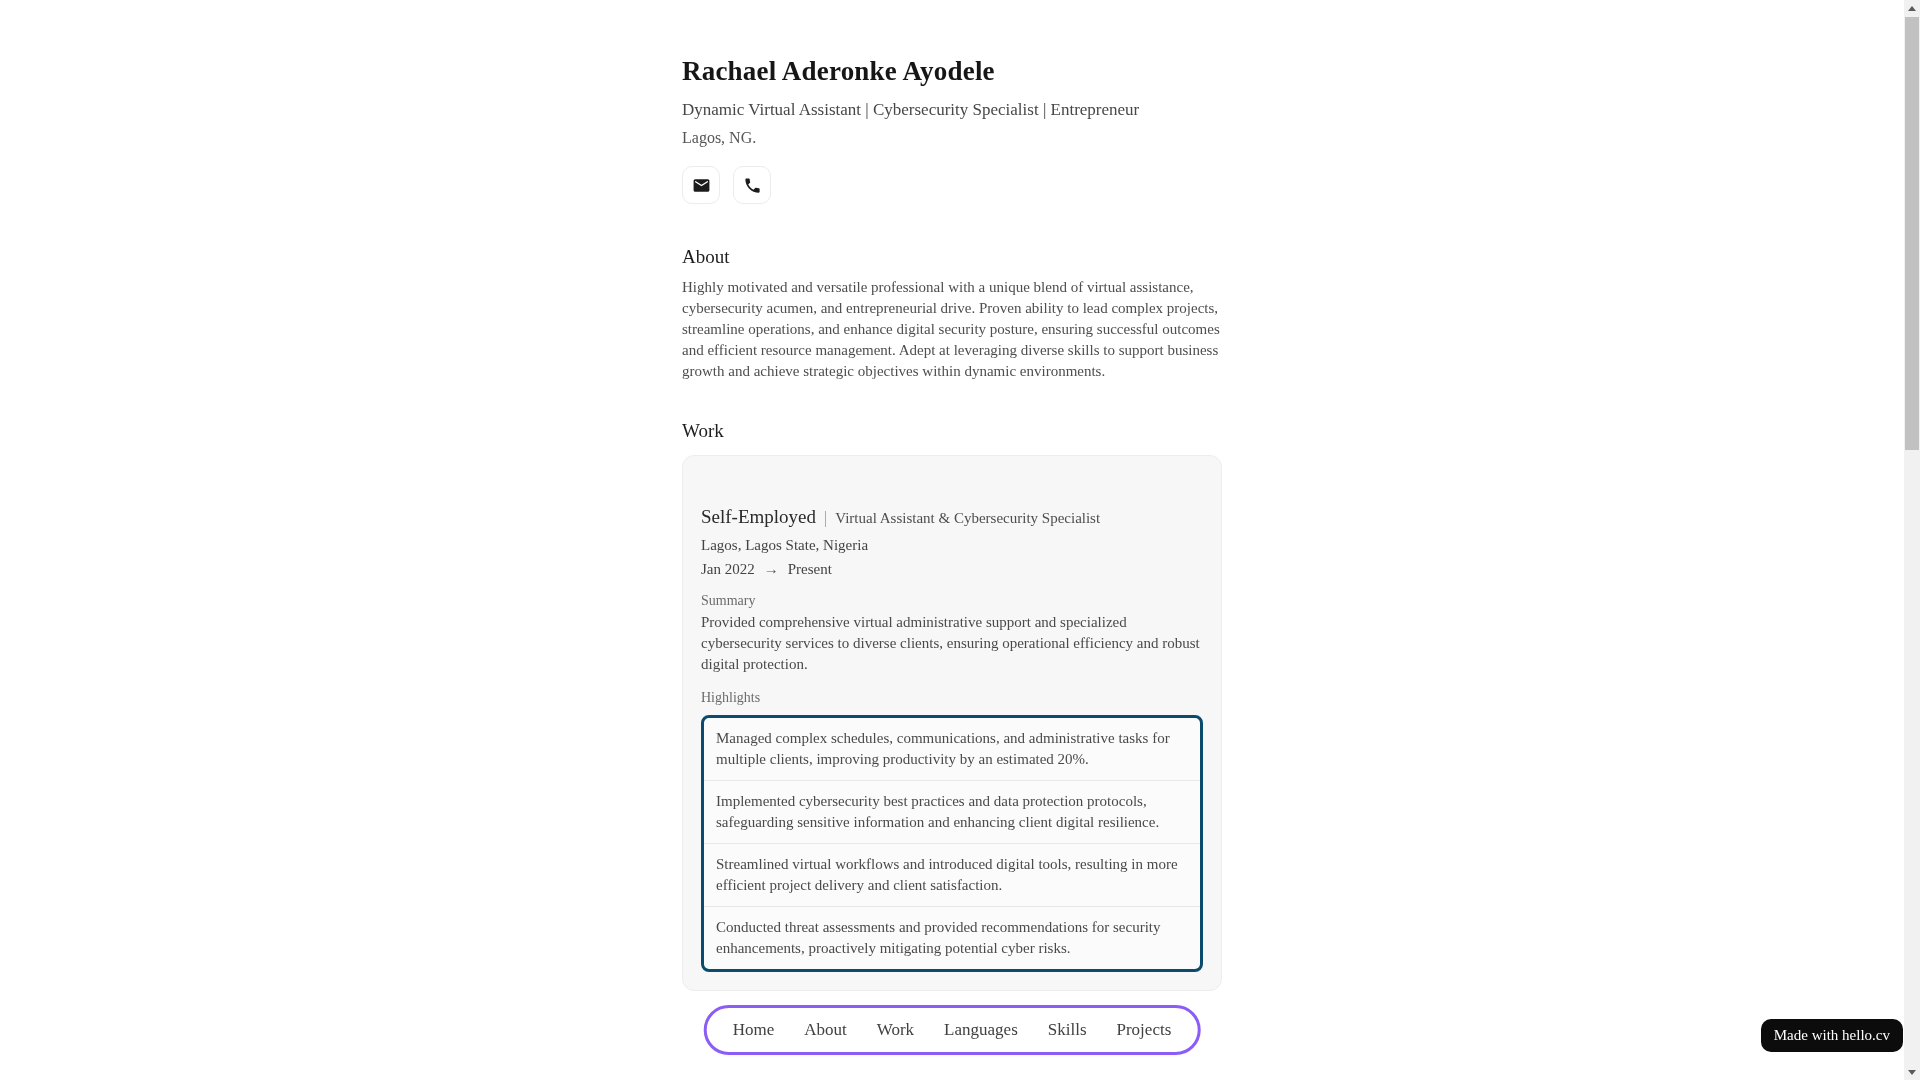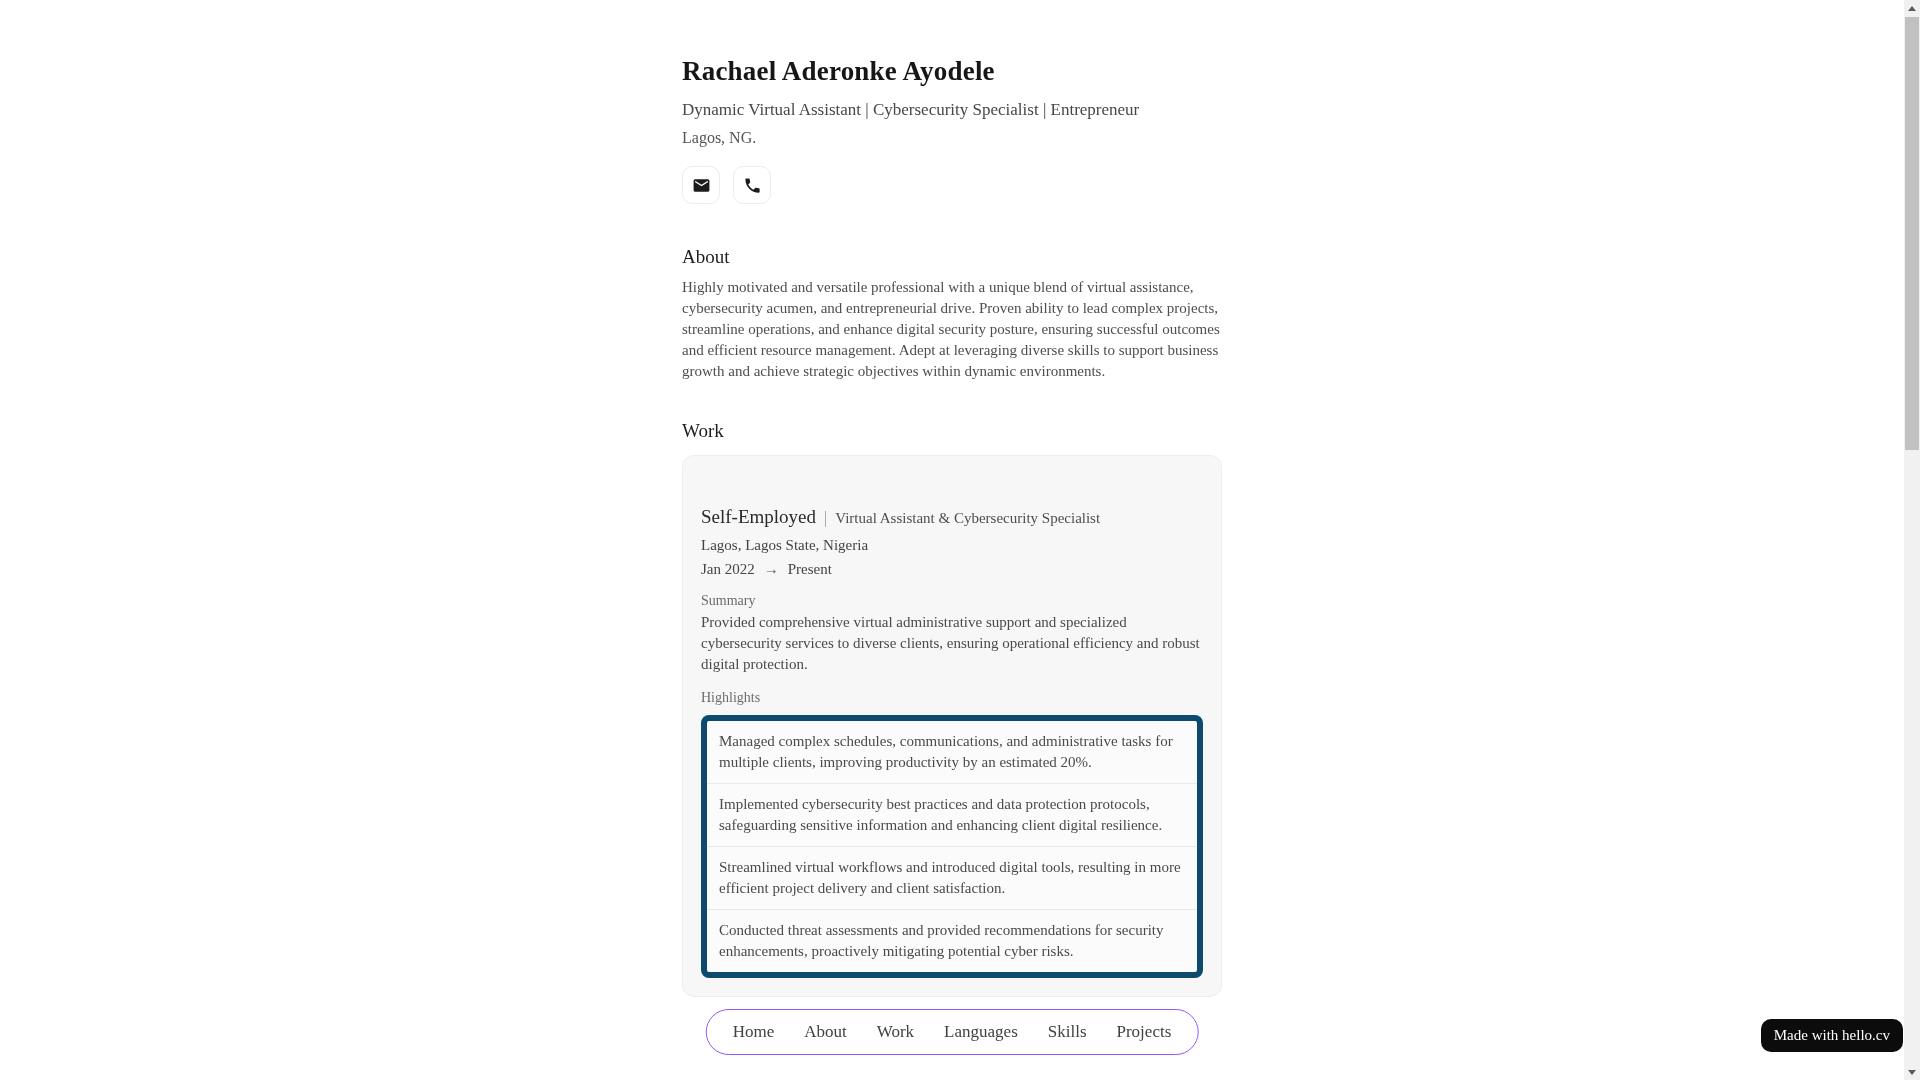--- a/index.html
+++ b/index.html
@@ -93,42 +93,42 @@
   }
   .job-summary {
     margin-top: 3px;
     font-size: 15px;
     line-height: 21px;
     color: #4a4a4a;
   }
   .highlights-box {
     margin-top: 9px;
     background: #fbfbfb;
-    border: 6px solid #0c4a6e;
+    border: 3px solid #0c4a6e;
     border-radius: 8px;
   }
   .highlight {
     padding: 10px 12px;
     font-size: 15px;
     line-height: 21px;
     color: #4a4a4a;
   }
   .highlight + .highlight { border-top: 1px solid #e8e8e8; }
 
   
   .bottom-nav {
     position: fixed;
     left: 50%;
     bottom: 25px;
     transform: translateX(calc(-50% - 8px));
     display: flex;
     align-items: center;
     gap: 30px;
     background: #ffffff;
-    border: 1px solid #8b5cf6;
+    border: 3px solid #8b5cf6;
     border-radius: 9999px;
     padding: 12px 26px;
     box-shadow: 0 1px 2px rgba(0,0,0,0.03);
   }
   .nav-item {
     font-size: 17px;
     color: #414141;
     text-decoration: none;
     cursor: pointer;
   }

